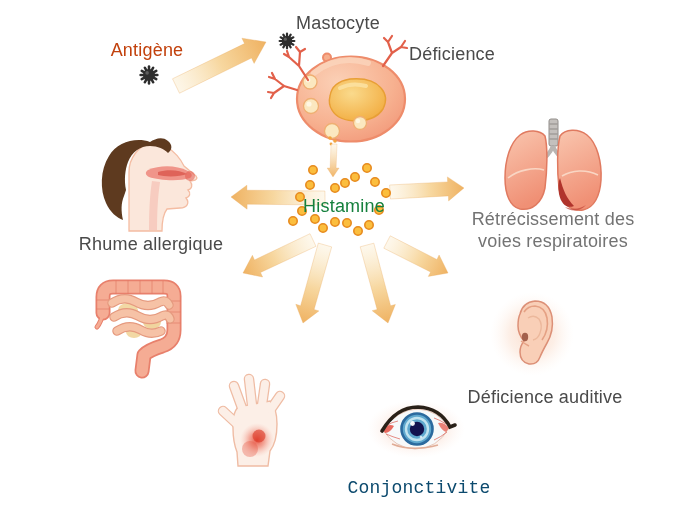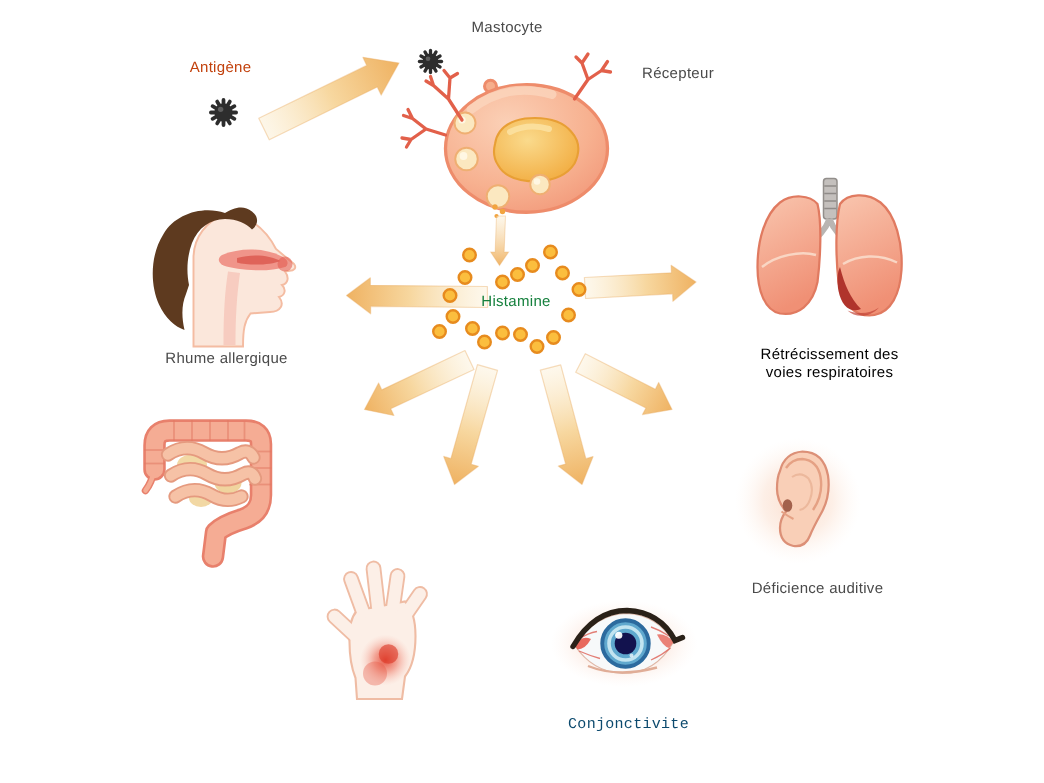--- a/index.html
+++ b/index.html
@@ -3,21 +3,21 @@
 <meta charset="utf-8">
 <style>
   html,body{margin:0;padding:0;background:#fff;}
   .canvas{
     position:relative;width:696px;height:522px;background:#fff;
     font-family:"Liberation Sans", sans-serif;overflow:hidden;
   }
   .canvas svg{position:absolute;left:0;top:0;}
   .lbl{
     position:absolute;transform:translateX(-50%);
-    color:#4a4a4a;font-size:10px;line-height:1.2;
+    color:#4a4a4a;font-size:18px;line-height:1.2;
     text-align:center;letter-spacing:.2px;white-space:nowrap;
   }
   .ln{display:block;}
 </style>
 </head>
 <body>
 
 <div class="canvas">
 
 <svg width="696" height="522" viewBox="0 0 696 522">
@@ -283,30 +283,30 @@
   </g>
 </svg>
 
 <div class="lbl" style="left: 147px; top: 40px; color: #c2410c;">
       <span class="ln">Antigène</span>
     </div>
 <div class="lbl" style="left: 338px; top: 13px; color: rgb(74, 74, 74);">
       <span class="ln">Mastocyte</span>
     </div>
 <div class="lbl" style="left: 452px; top: 44px; color: rgb(74, 74, 74);">
-      <span class="ln">Récepteur</span>
+      <span class="ln">Déficience</span>
     </div>
 <div class="lbl" style="left: 344px; top: 196px; color: #15803d;">
       <span class="ln">Histamine</span>
     </div>
 
 <div class="lbl" style="left: 151px; top: 234px; color: rgb(74, 74, 74); text-align: center;">
   <span class="ln">Rhume allergique</span>
 </div>
-<div class="lbl" style="left: 553px; top: 231px; color: #000000;">
+<div class="lbl" style="left: 553px; top: 209px; color: #737373;">
   <span class="ln">Rétrécissement des</span>
   <span class="ln">voies respiratoires</span>
 </div>
 <div class="lbl" style="left: 419px; top: 478px; color: #0c4a6e; font-family: Liberation Mono, monospace;">
   <span class="ln">Conjonctivite</span>
 </div>
 <div class="lbl" style="left: 545px; top: 387px; color: rgb(74, 74, 74);">
   <span class="ln">Déficience auditive</span>
 </div>
 

